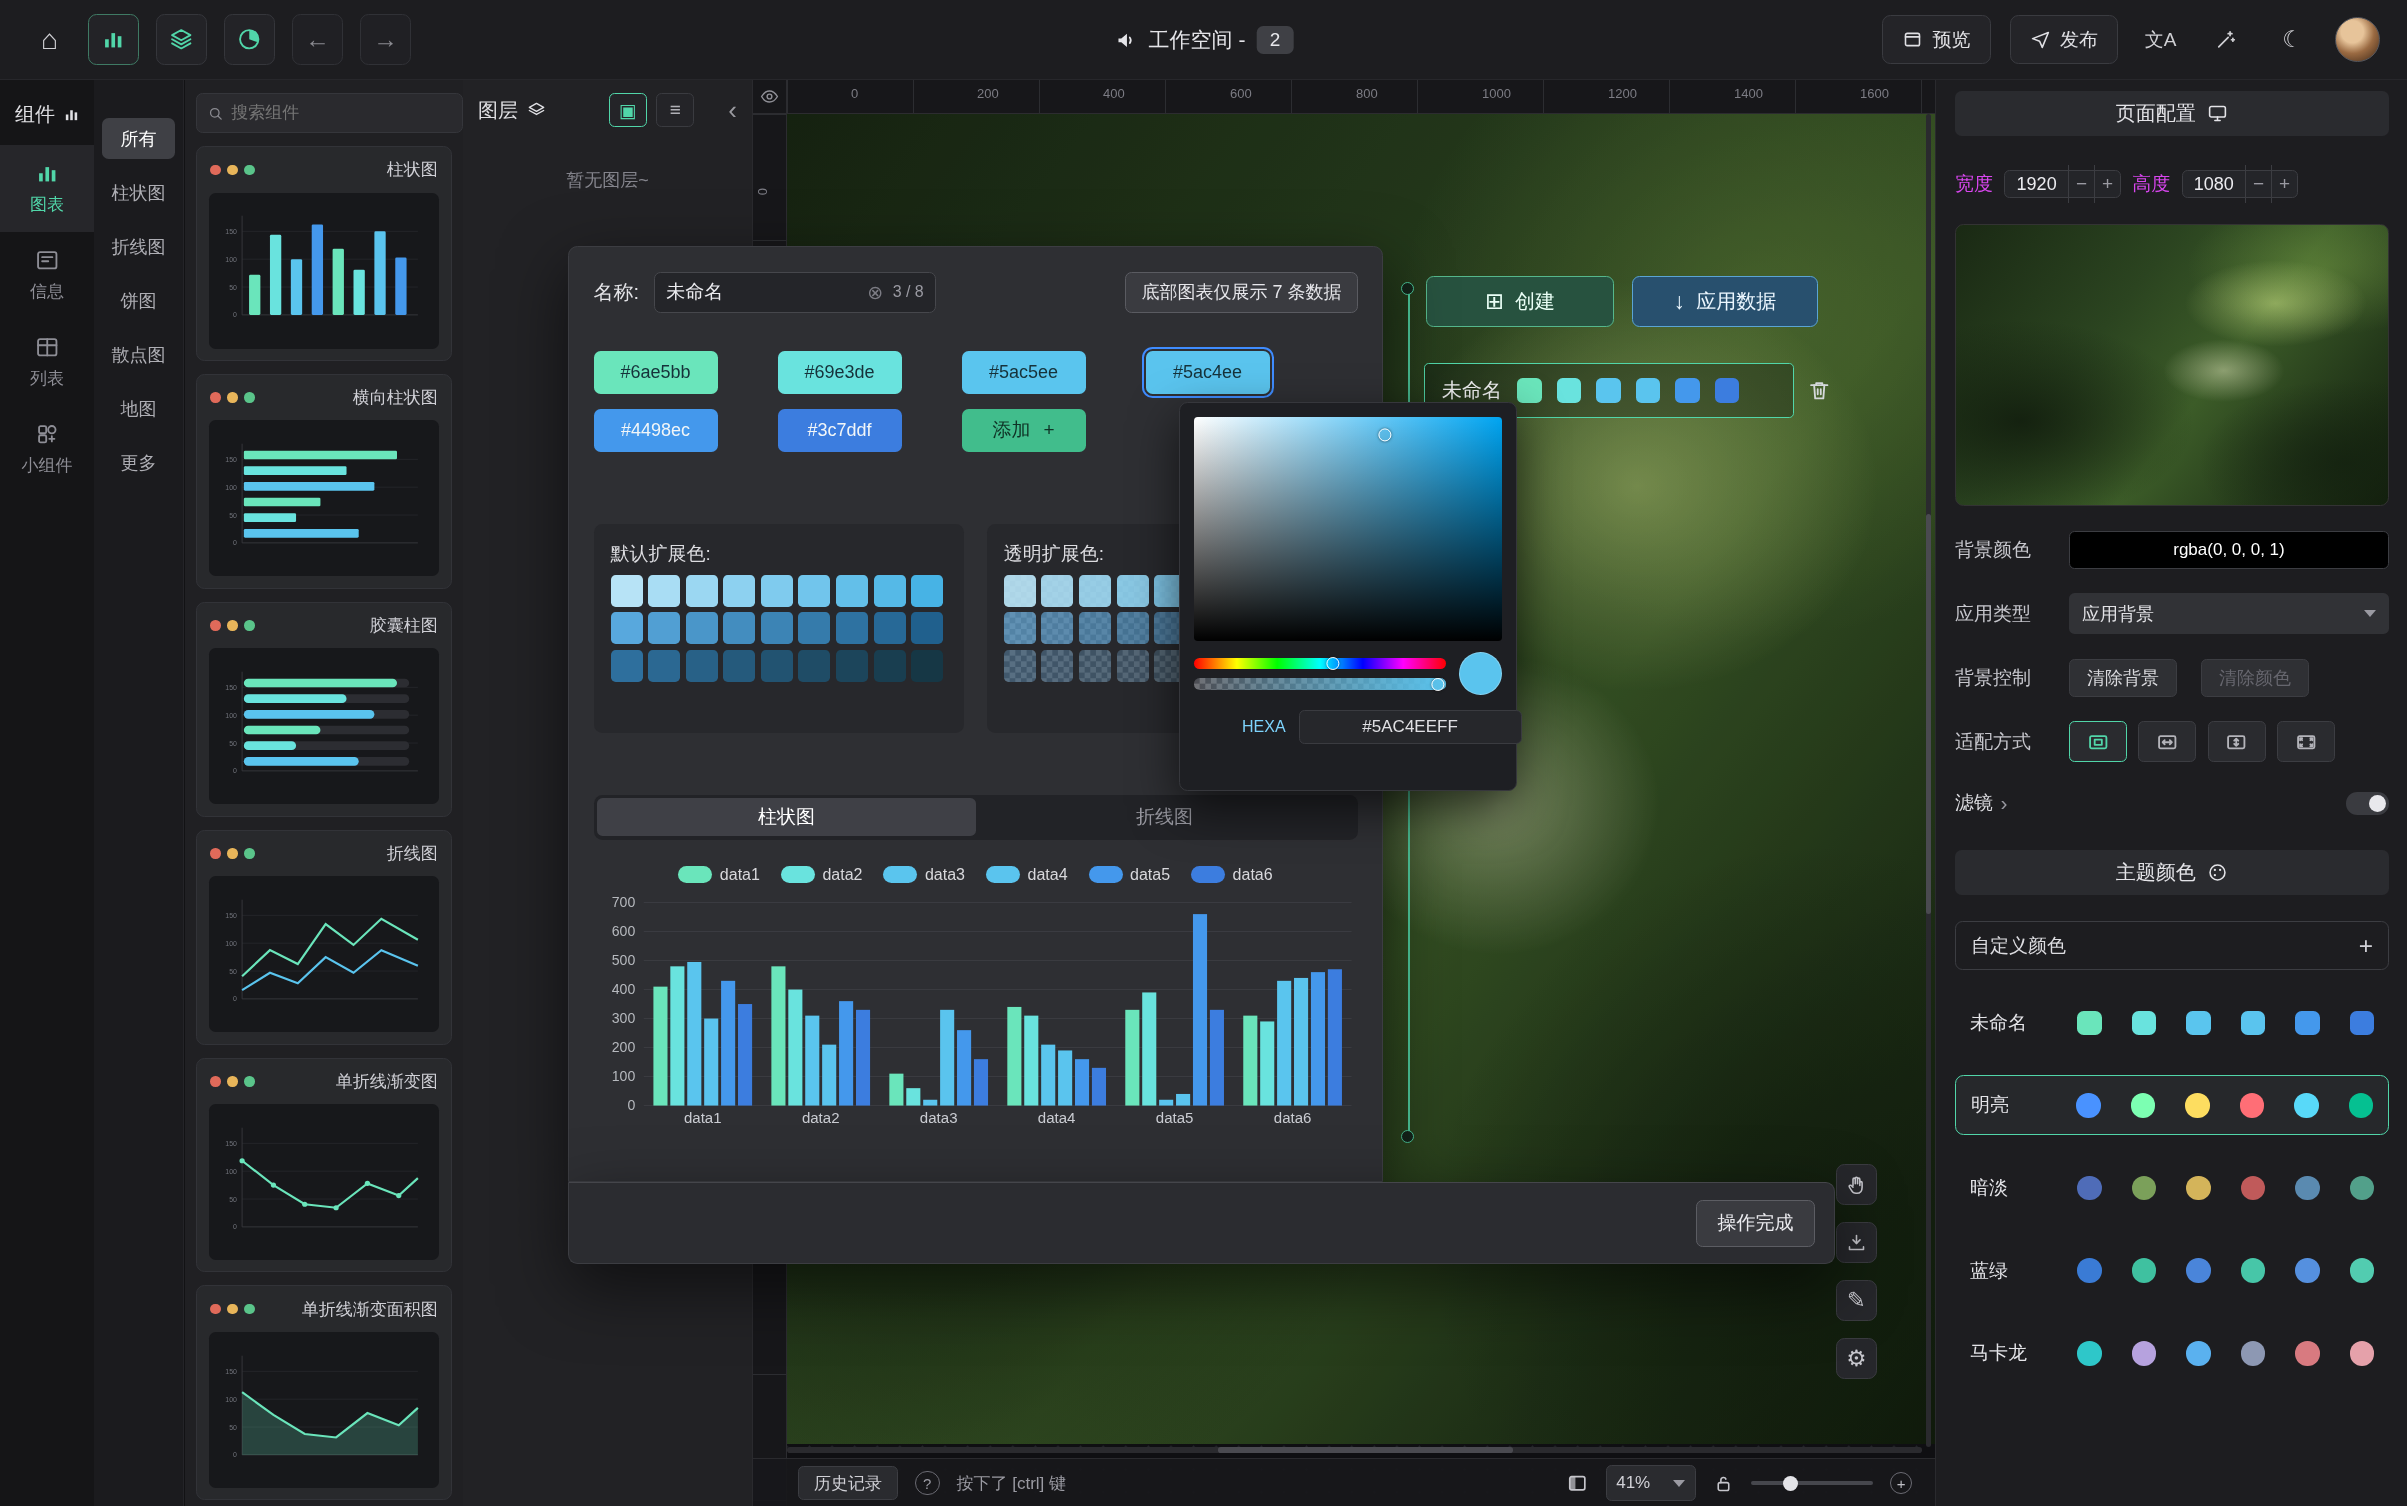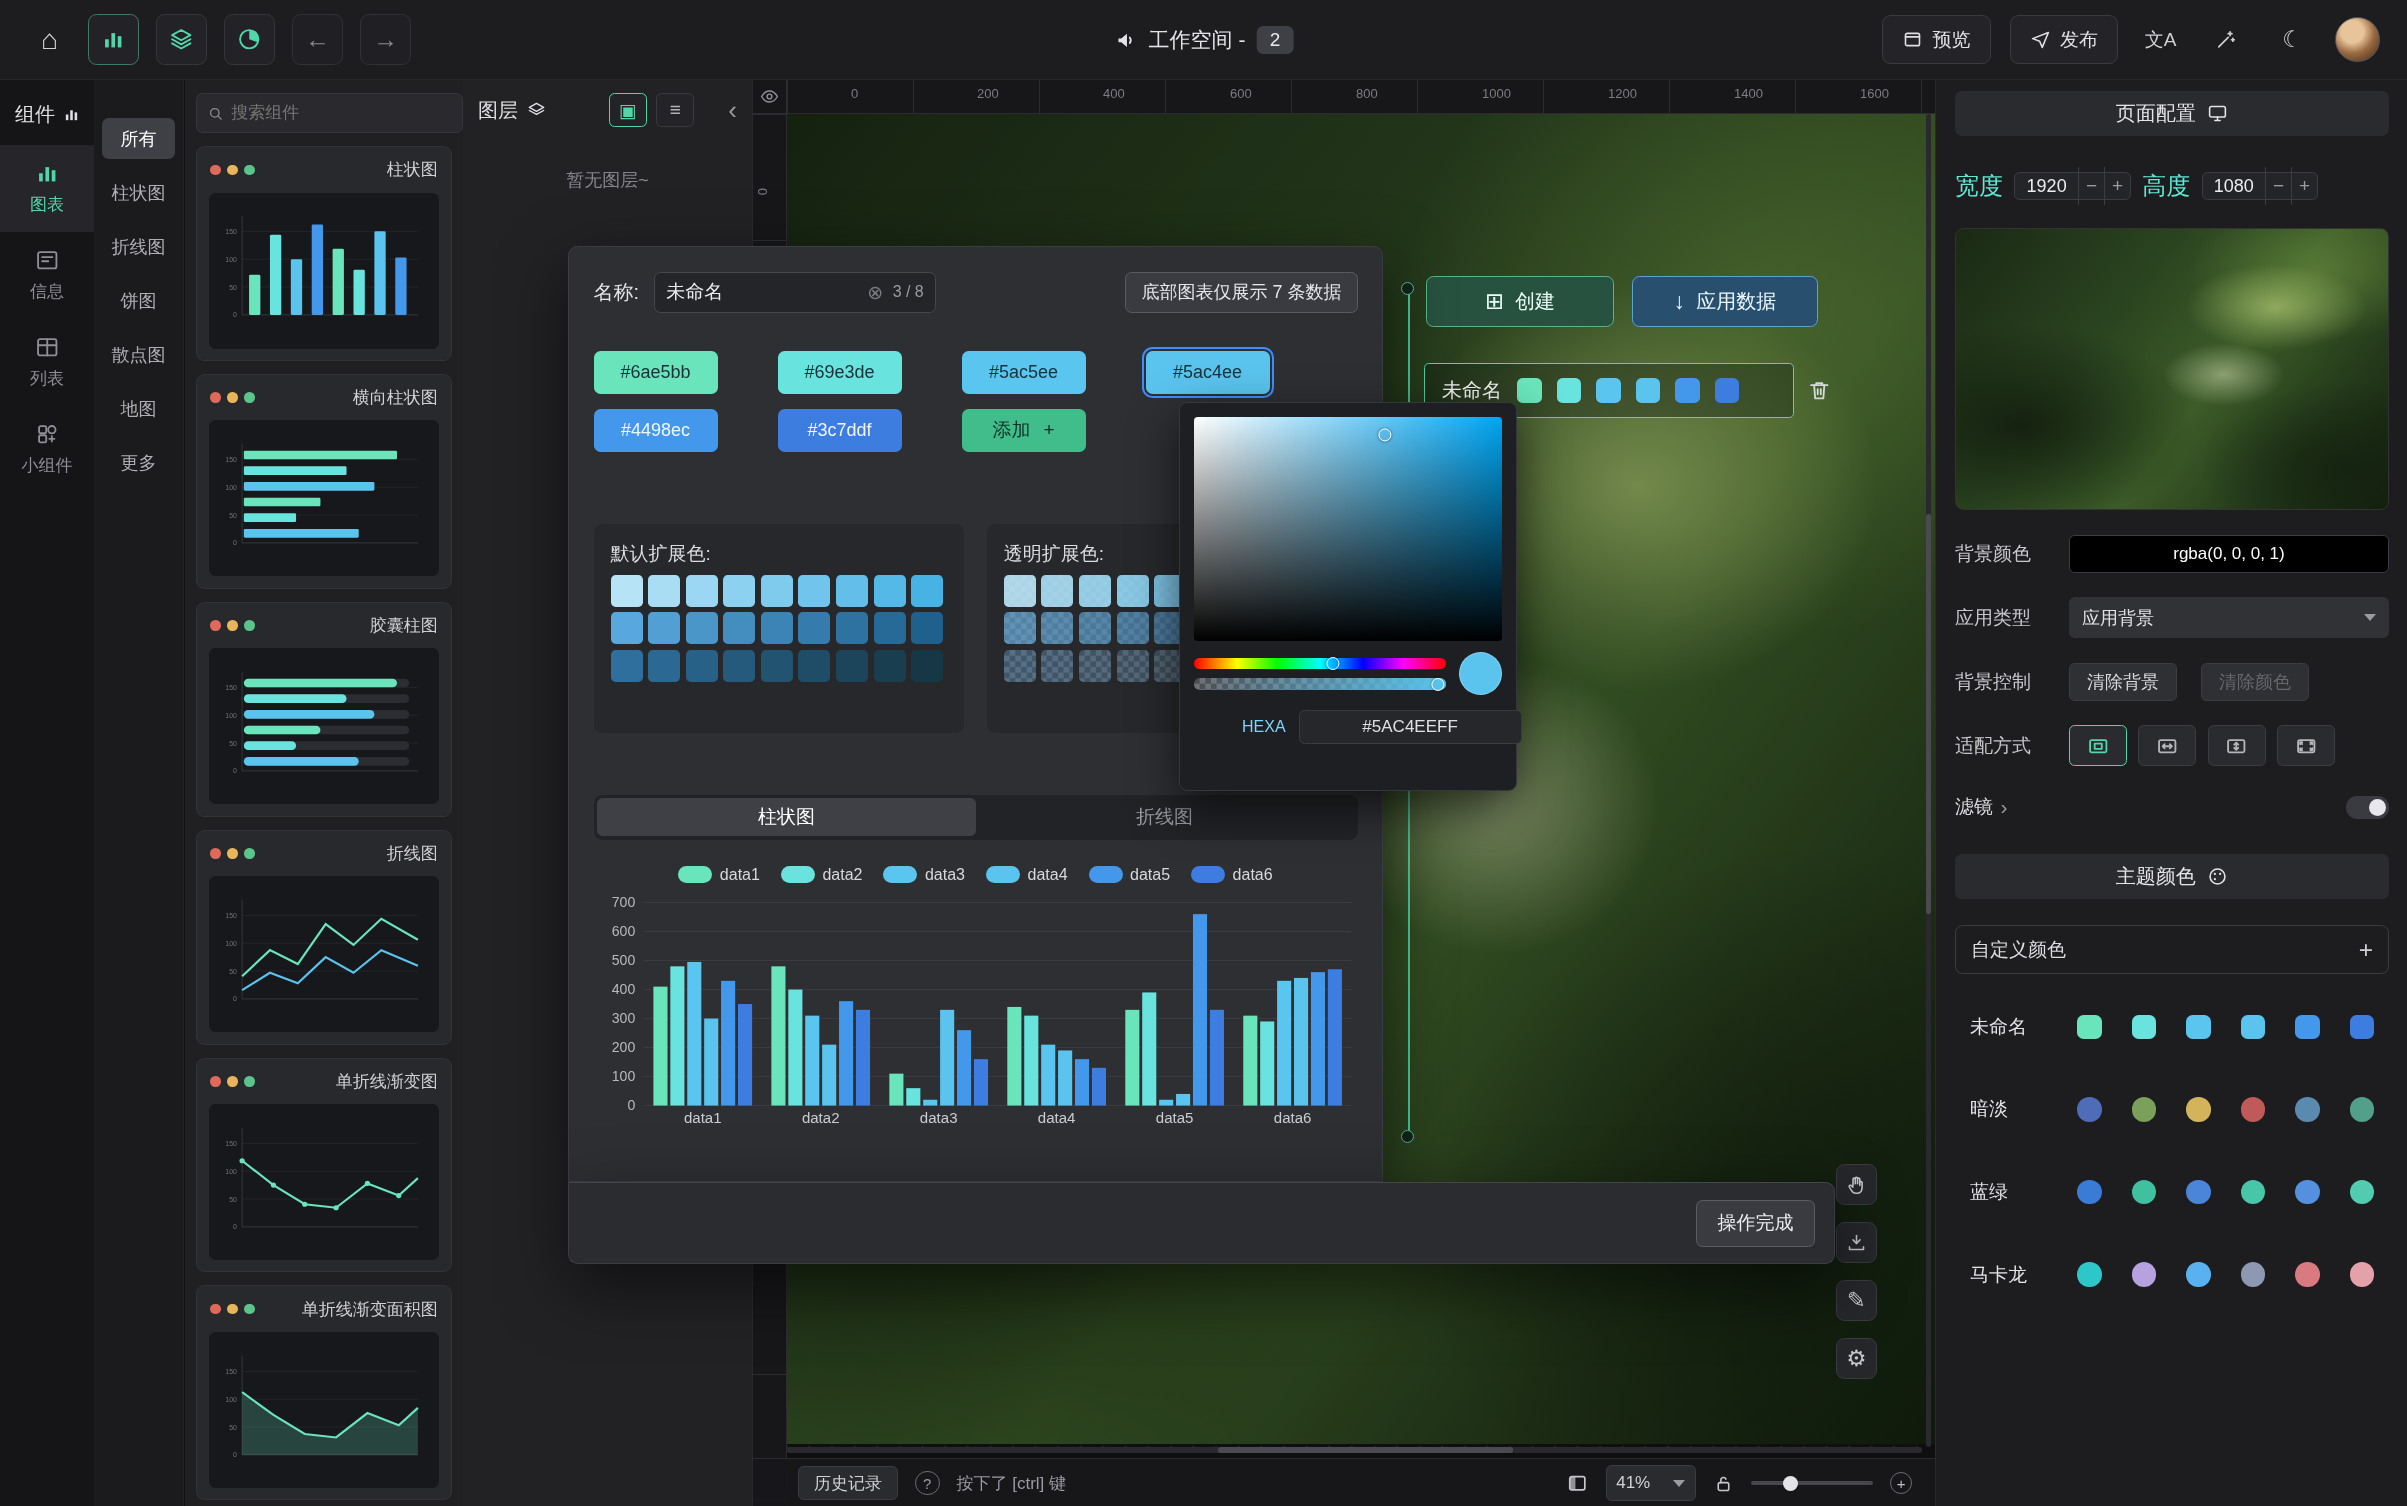--- a/index.html
+++ b/index.html
@@ -191,21 +191,21 @@
   .hexa-label { color:#7dd3fc; font-size:16px;margin-left:48px;}
   .hexa-input { flex:1; height:34px; background:#26272b; border:0.9px solid #3a3b40; border-radius:5.6px; color:#e0e0e4;
     font-size:17px; text-align:center; outline:none; font-family:inherit;}
 
   
   .right-panel { position:absolute; top:80px; right:0; bottom:0; width:473px; background:#1d1d20; z-index:30;
     border-left:0.9px solid #2a2a2e; padding:11.3px 19px; overflow:hidden;}
   .rp-title { height:45px; background:#2a2b2f; border-radius:6.6px; display:flex; align-items:center; justify-content:center;
     gap:11.3px; color:#e4e4e8; font-size:20px; cursor:pointer;}
   .size-row { display:flex; align-items:center; gap:11.3px; margin-top:34px;}
-  .size-label { color:#5eead4; font-size:24px; white-space:nowrap;}
+  .size-label { color:#d946ef; font-size:19px; white-space:nowrap;}
   .size-ctl { display:flex; align-items:center; height:28px; background:#242529; border:0.9px solid #3c3d42; border-radius:5.6px;}
   .size-ctl .v { padding:0 11.3px; color:#ececf0; font-size:18px; min-width:62px;}
   .step { width:26px; height:38px; display:flex; align-items:center; justify-content:center; color:#9a9aa2;
     border-left:0.9px solid #3c3d42; cursor:pointer; font-size:19px;}
   .rp-preview { margin-top:26px; height:282px; border-radius:8.5px; overflow:hidden; border:0.9px solid #333; }
   .rp-row { display:flex; align-items:center; gap:24px; margin-top:24.5px;}
   .rp-label { width:90px; flex-shrink:0; color:#c6c6cc; font-size:19px; white-space:nowrap;}
   .bg-swatch { flex:1; height:38px; background:#000; border:0.9px solid #3c3d42; border-radius:5.6px;
     display:flex; align-items:center; justify-content:center; color:#fff; font-size:17px; cursor:pointer;}
   .rp-select { flex:1; height:41px; background:#313236; border-radius:5.6px; display:flex; align-items:center;
@@ -782,20 +782,31 @@
   <div id="themes">
       <div class="theme-row">
         <span class="theme-name">未命名</span>
         <span class="theme-dots">
           <span class="theme-dot sq" style="background:#6ae5bb"></span>
           <span class="theme-dot sq" style="background:#69e3de"></span>
           <span class="theme-dot sq" style="background:#5ac5ee"></span>
           <span class="theme-dot sq" style="background:#5ac4ee"></span>
           <span class="theme-dot sq" style="background:#4498ec"></span>
           <span class="theme-dot sq" style="background:#3c7ddf"></span>
+        </span>
+      </div>
+      <div class="theme-row active">
+        <span class="theme-name">明亮</span>
+        <span class="theme-dots">
+          <span class="theme-dot" style="background:#4992ff"></span>
+          <span class="theme-dot" style="background:#7cffb2"></span>
+          <span class="theme-dot" style="background:#fddd60"></span>
+          <span class="theme-dot" style="background:#ff6e76"></span>
+          <span class="theme-dot" style="background:#58d9f9"></span>
+          <span class="theme-dot" style="background:#05c091"></span>
         </span>
       </div>
       <div class="theme-row">
         <span class="theme-name">暗淡</span>
         <span class="theme-dots">
           <span class="theme-dot" style="background:#4f6cb8"></span>
           <span class="theme-dot" style="background:#7ba05a"></span>
           <span class="theme-dot" style="background:#d4b45a"></span>
           <span class="theme-dot" style="background:#c05a5a"></span>
           <span class="theme-dot" style="background:#5a8ab0"></span>

